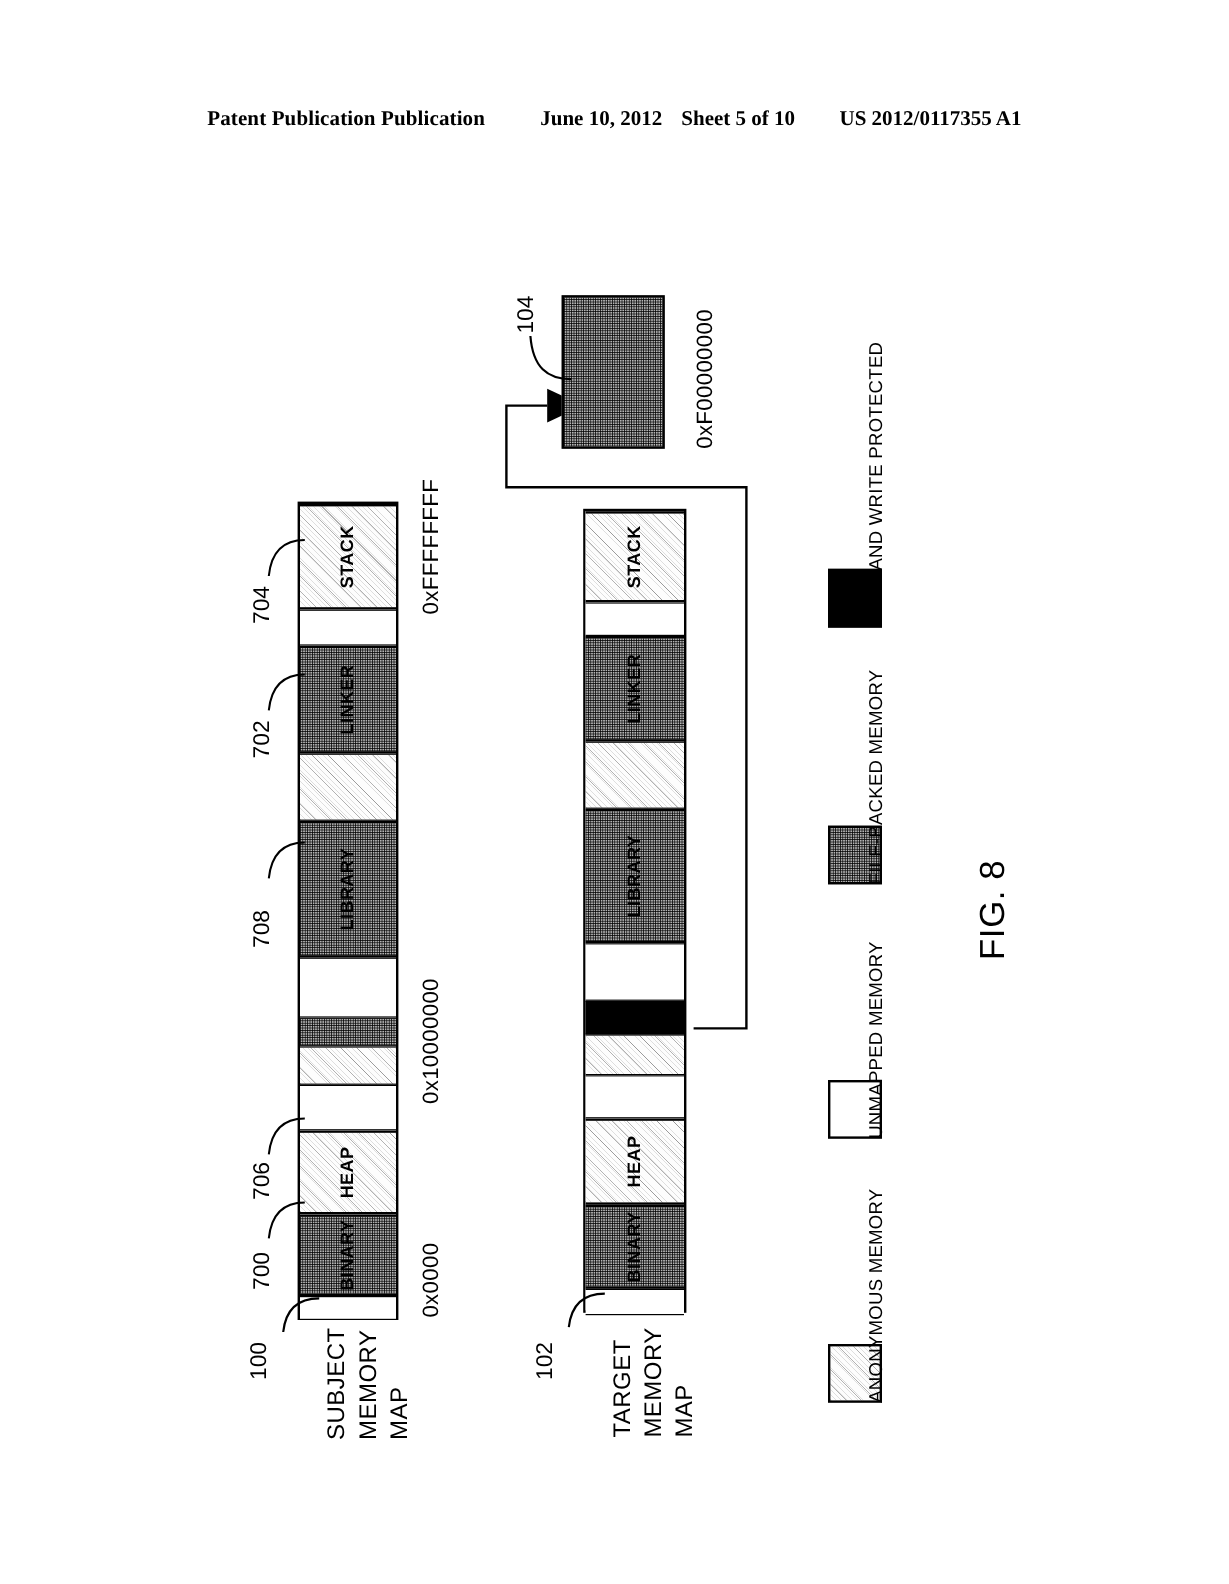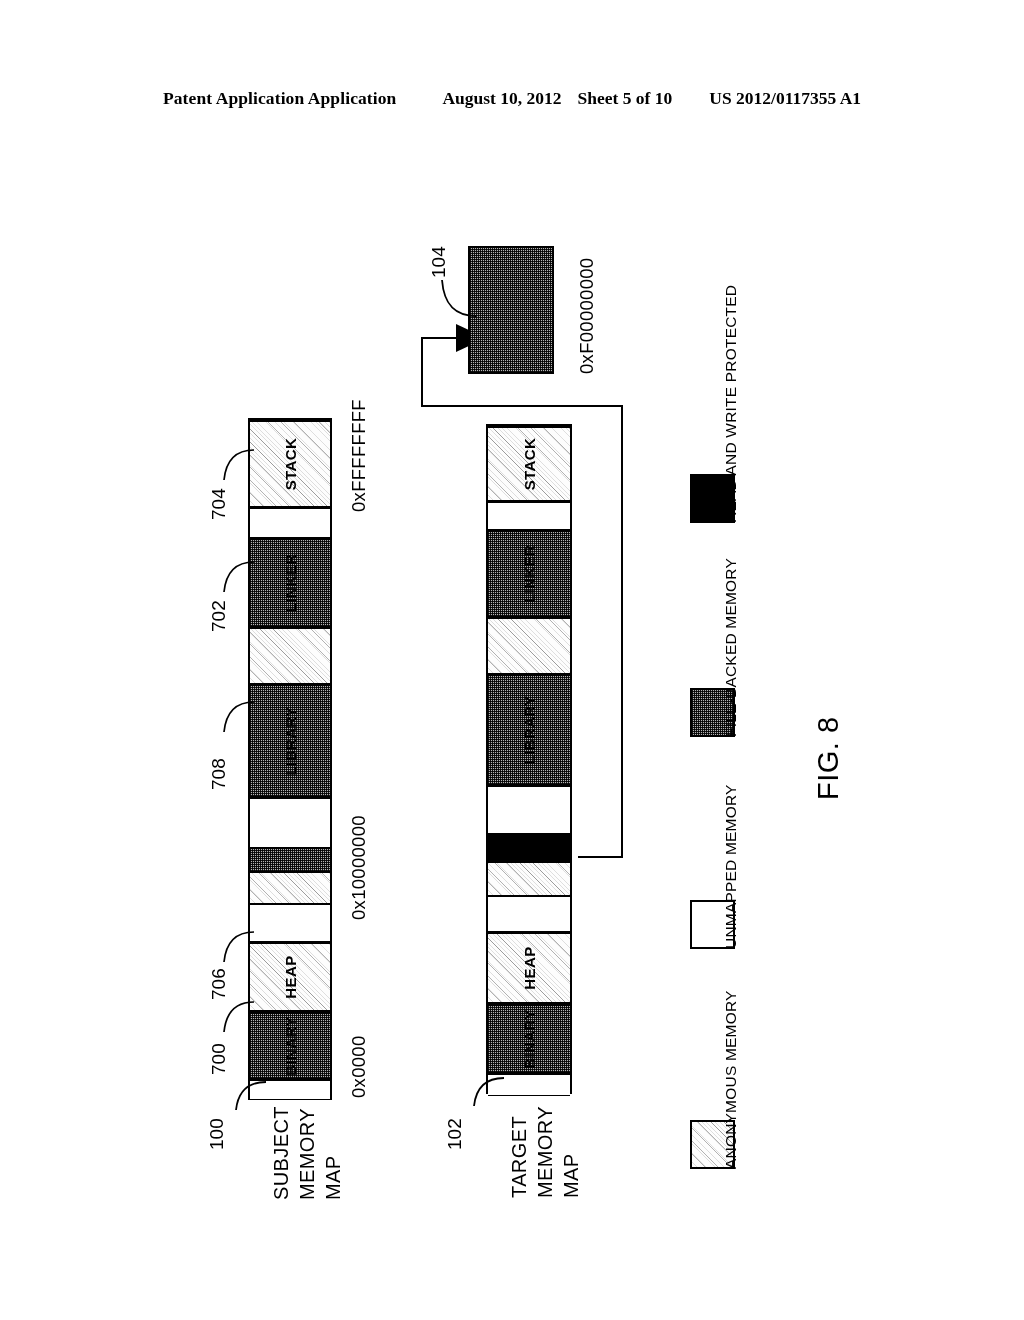--- a/index.html
+++ b/index.html
@@ -61,22 +61,22 @@
   .lg-sw{position:absolute;border:2.2px solid #000;box-sizing:border-box;width:45px;height:49px;}
   .lg-tx{position:absolute;font-size:15.5px;letter-spacing:.2px;}
 
   
   .fig{position:absolute;font-size:29px;letter-spacing:.5px;}
 </style>
 </head>
 <body>
 
 <div class="hdr">
-  <span class="h1">Patent Application Application</span>
-  <span class="h2">August 10, 2012</span>
+  <span class="h1">Patent Publication Publication</span>
+  <span class="h2">June 10, 2012</span>
   <span style="margin-left:16px">Sheet 5 of 10</span>
   <span class="h3">US 2012/0117355 A1</span>
 </div>
 
 <div class="mapframe" id="subjectMap" style="left:248px;top:418px;width:84px;height:682px;">
     <div class="seg fx-unmapped bdthin" style="top: 660px; height: 20px;"></div>
     <div class="seg fx-file bd" style="top: 592px; height: 68px;">
       <span class="seglabel">BINARY</span>
     </div>
     <div class="seg fx-anon bd" style="top: 522px; height: 70px;">

